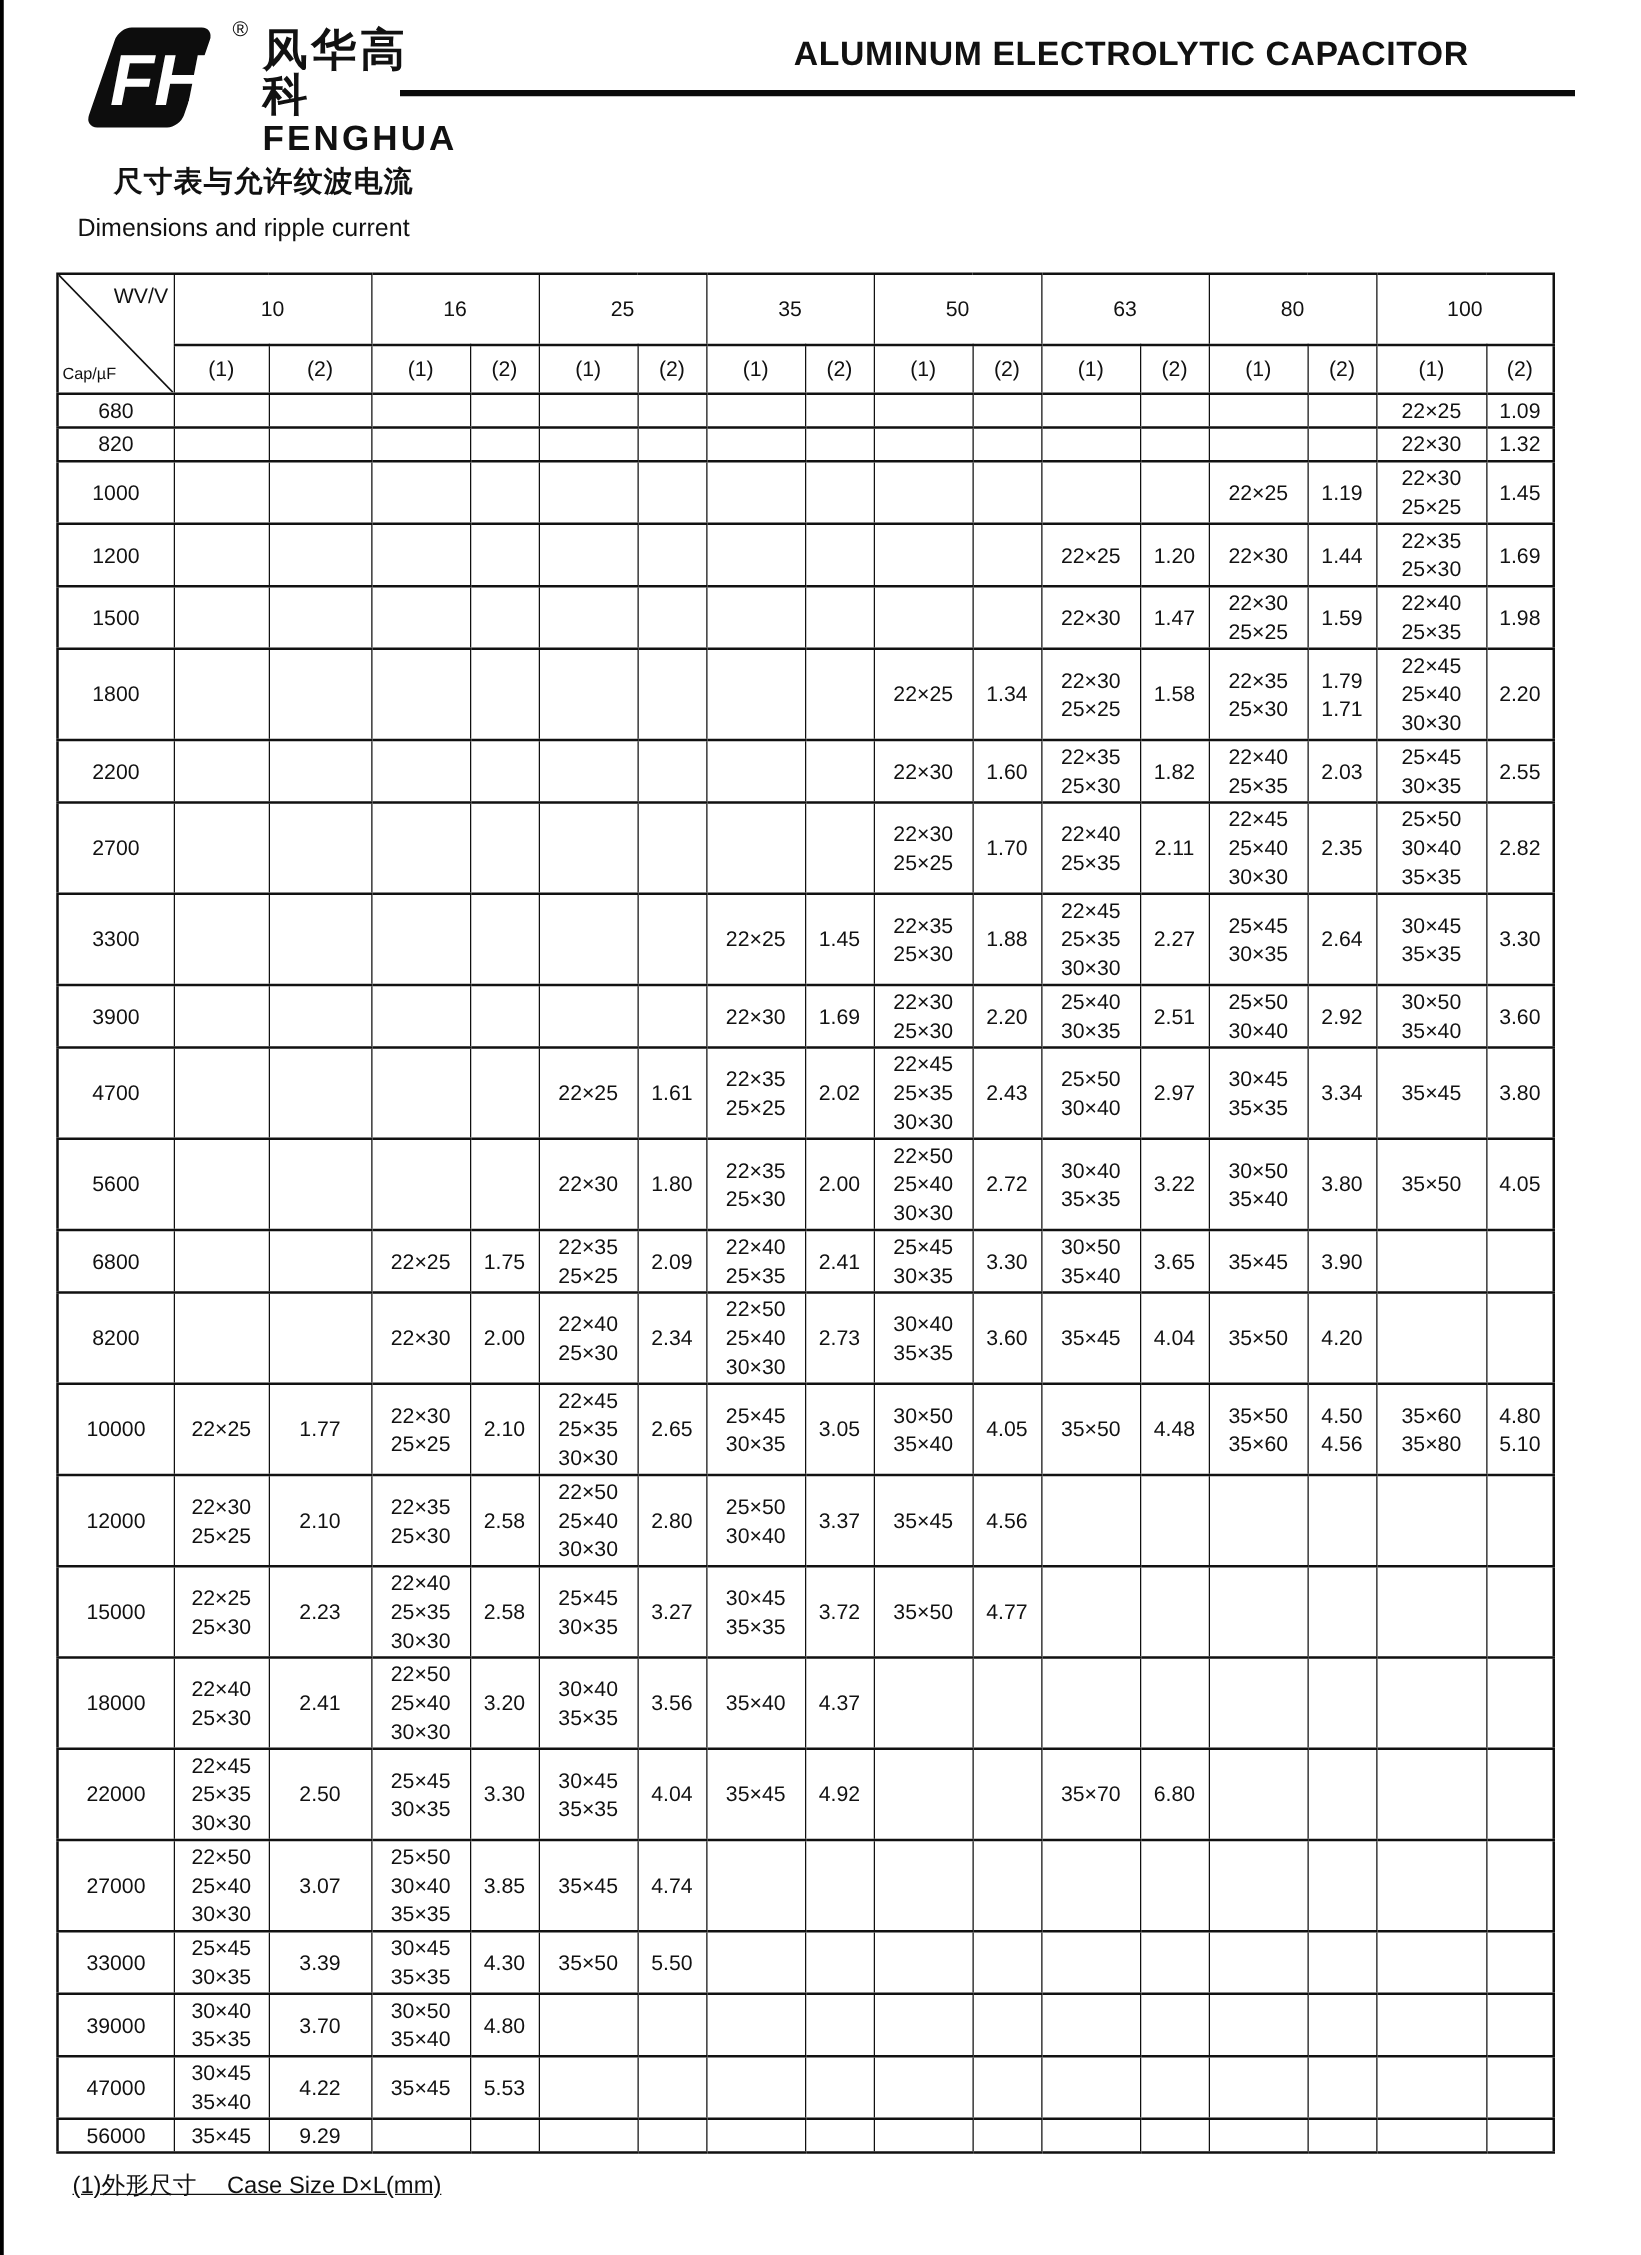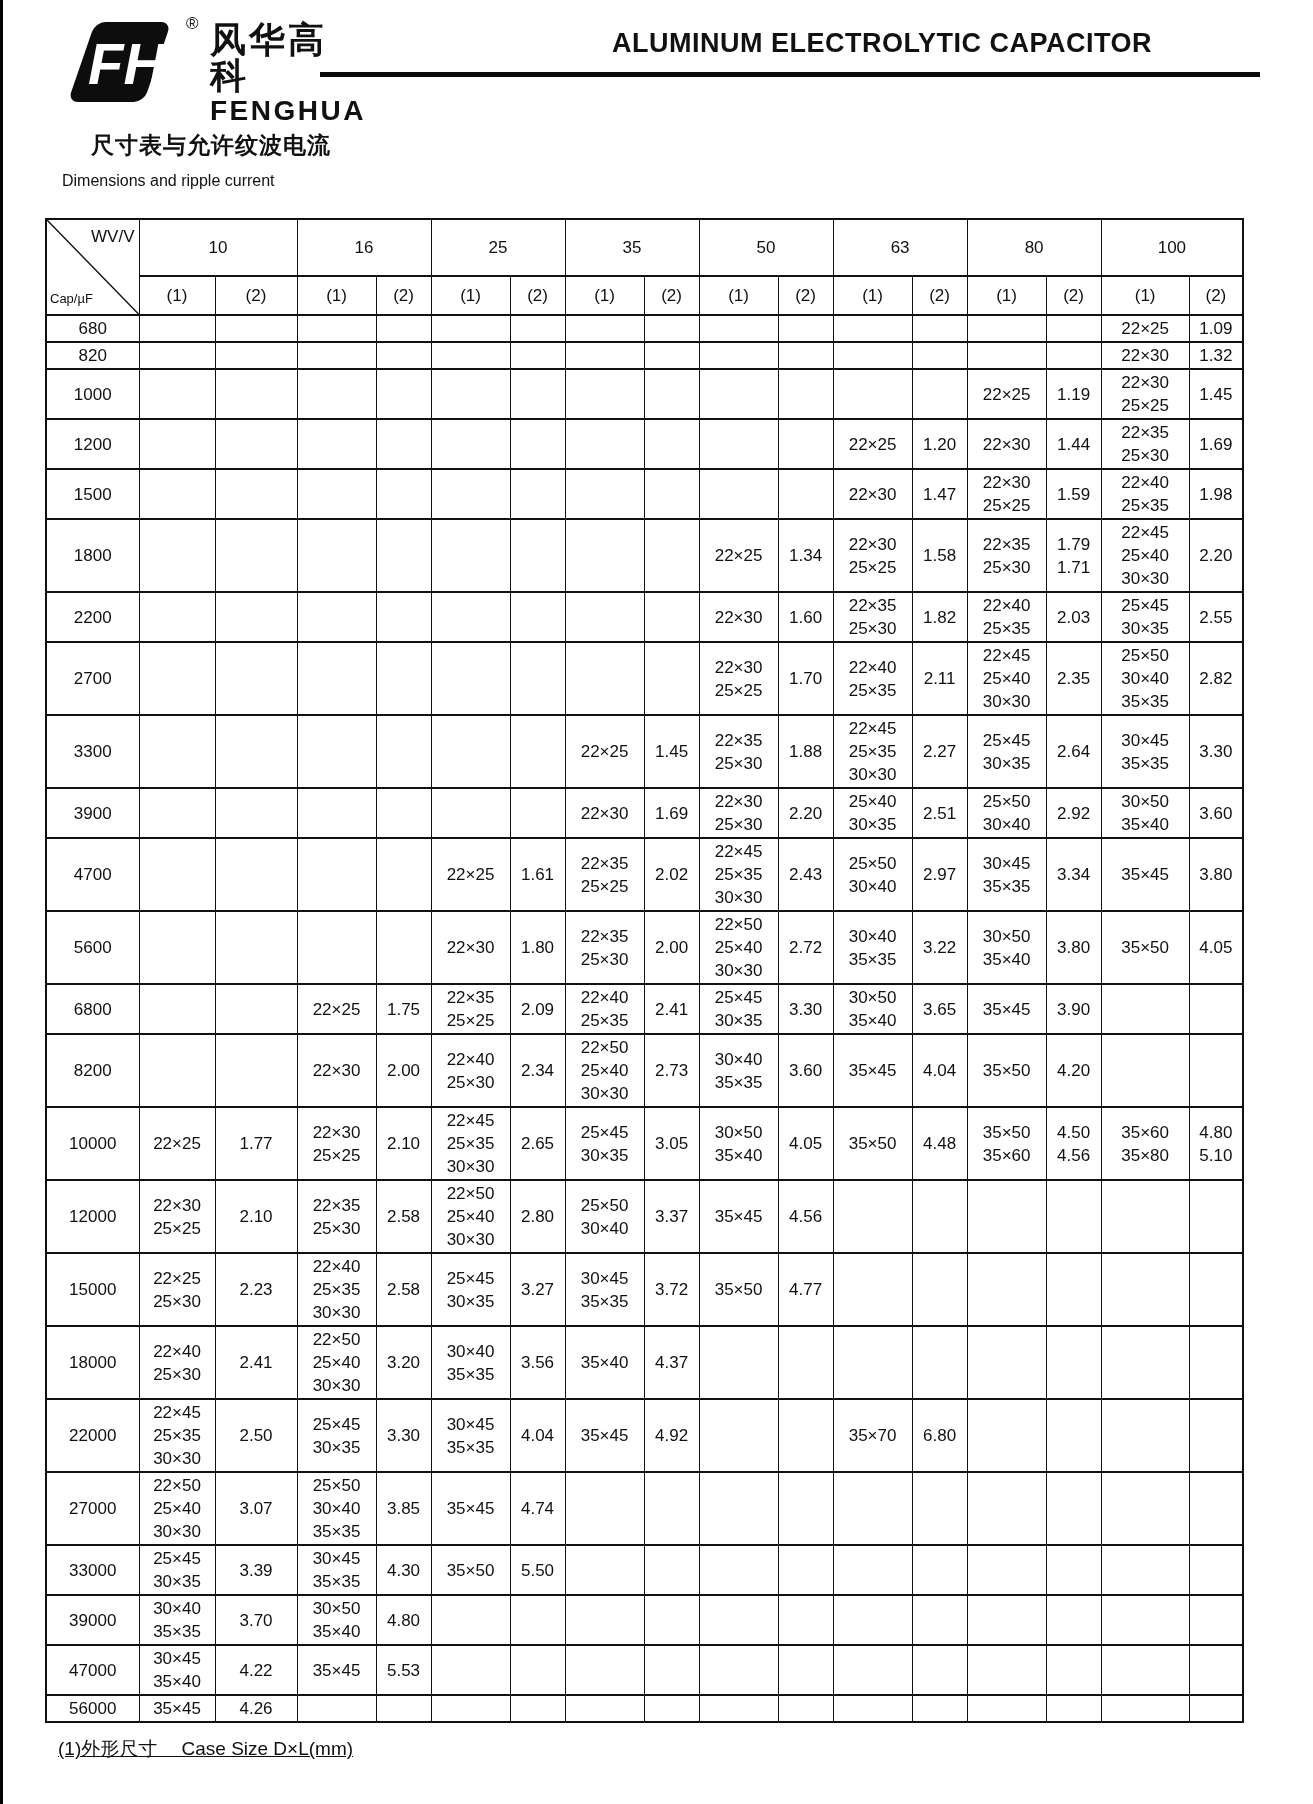--- a/index.html
+++ b/index.html
@@ -11,28 +11,28 @@
   .page-edge { position:absolute; left:0; top:0; width:3px; height:100%; background:#000; }
 
   
   .logo-wrap { position:absolute; left:58px; top:16px; height:86px; }
   .logo-mark { position:absolute; left:0; top:4px; }
   .logo-reg { position:absolute; left:128px; top:-2px; font-size:17px; }
   .logo-text { position:absolute; left:152px; top:6px; line-height:1; }
   .logo-zh { font-size:36px; font-weight:bold; letter-spacing:3px; }
   .logo-en { font-size:28px; font-weight:bold; letter-spacing:2.5px; margin-top:3px; }
   .doc-title {
-    position:absolute; left:537px; top:28px; width:690px; text-align:center;
+    position:absolute; left:560px; top:28px; width:690px; text-align:center;
     font-size:27px; font-weight:bold; letter-spacing:0.5px; white-space:nowrap;
   }
   .header-rule { position:absolute; left:320px; top:72px; width:940px; height:5px; background:#0a0a0a; }
 
   
   .sec-zh { position:absolute; left:63px; top:130px; font-size:23px; font-weight:bold; letter-spacing:1px;margin-left:28px; }
-  .sec-en { position:absolute; left:62px; top:172px; font-size:16px; }
+  .sec-en { position:absolute; left:62px; top:172px; font-size:20px; }
 
   
   .table-wrap { position:absolute; left:45px; top:218px; width:1195px; }
   table.dim {
     border-collapse:collapse; table-layout:fixed; width:1192px;
     font-size:17px;
   }
   table.dim th, table.dim td {
     border:1.4px solid #111;
     border-top-width:2.4px; border-bottom-width:2.4px;
@@ -656,21 +656,21 @@
             <td></td>
             <td></td>
             <td></td>
             <td></td>
             <td></td>
             <td></td>
           </tr>
           <tr>
             <th class="cap">56000</th>
             <td>35×45</td>
-            <td>4.26</td>
+            <td>9.29</td>
             <td></td>
             <td></td>
             <td></td>
             <td></td>
             <td></td>
             <td></td>
             <td></td>
             <td></td>
             <td></td>
             <td></td>

